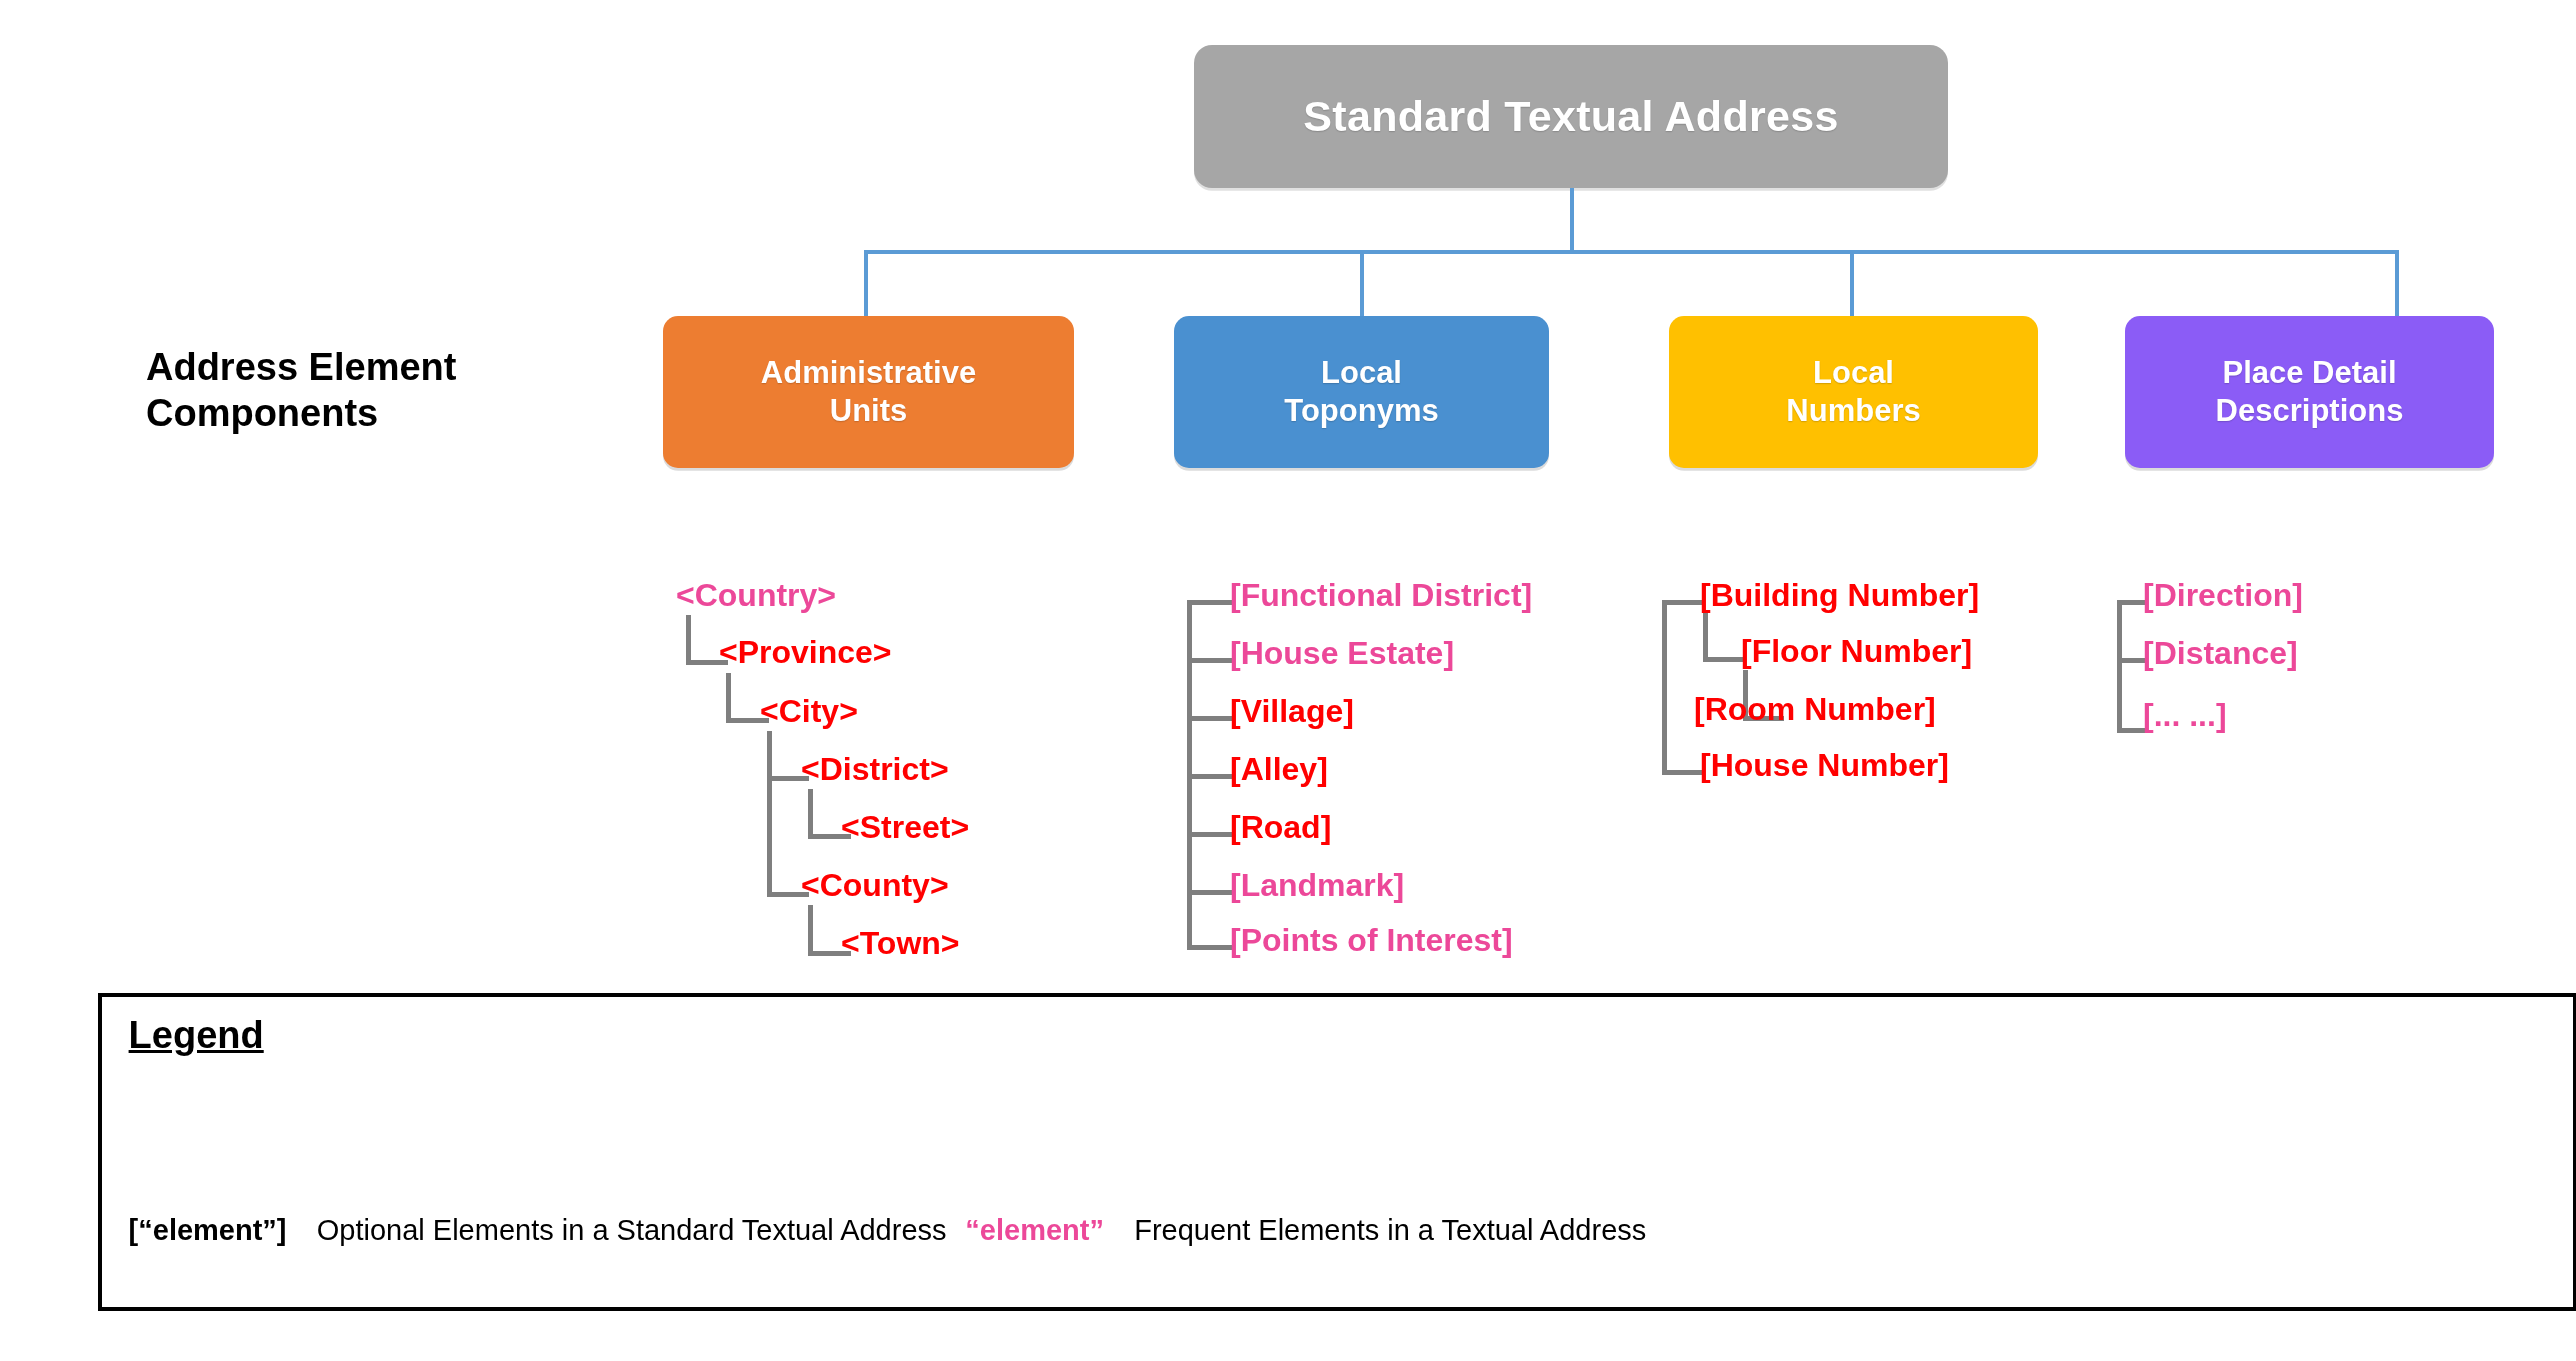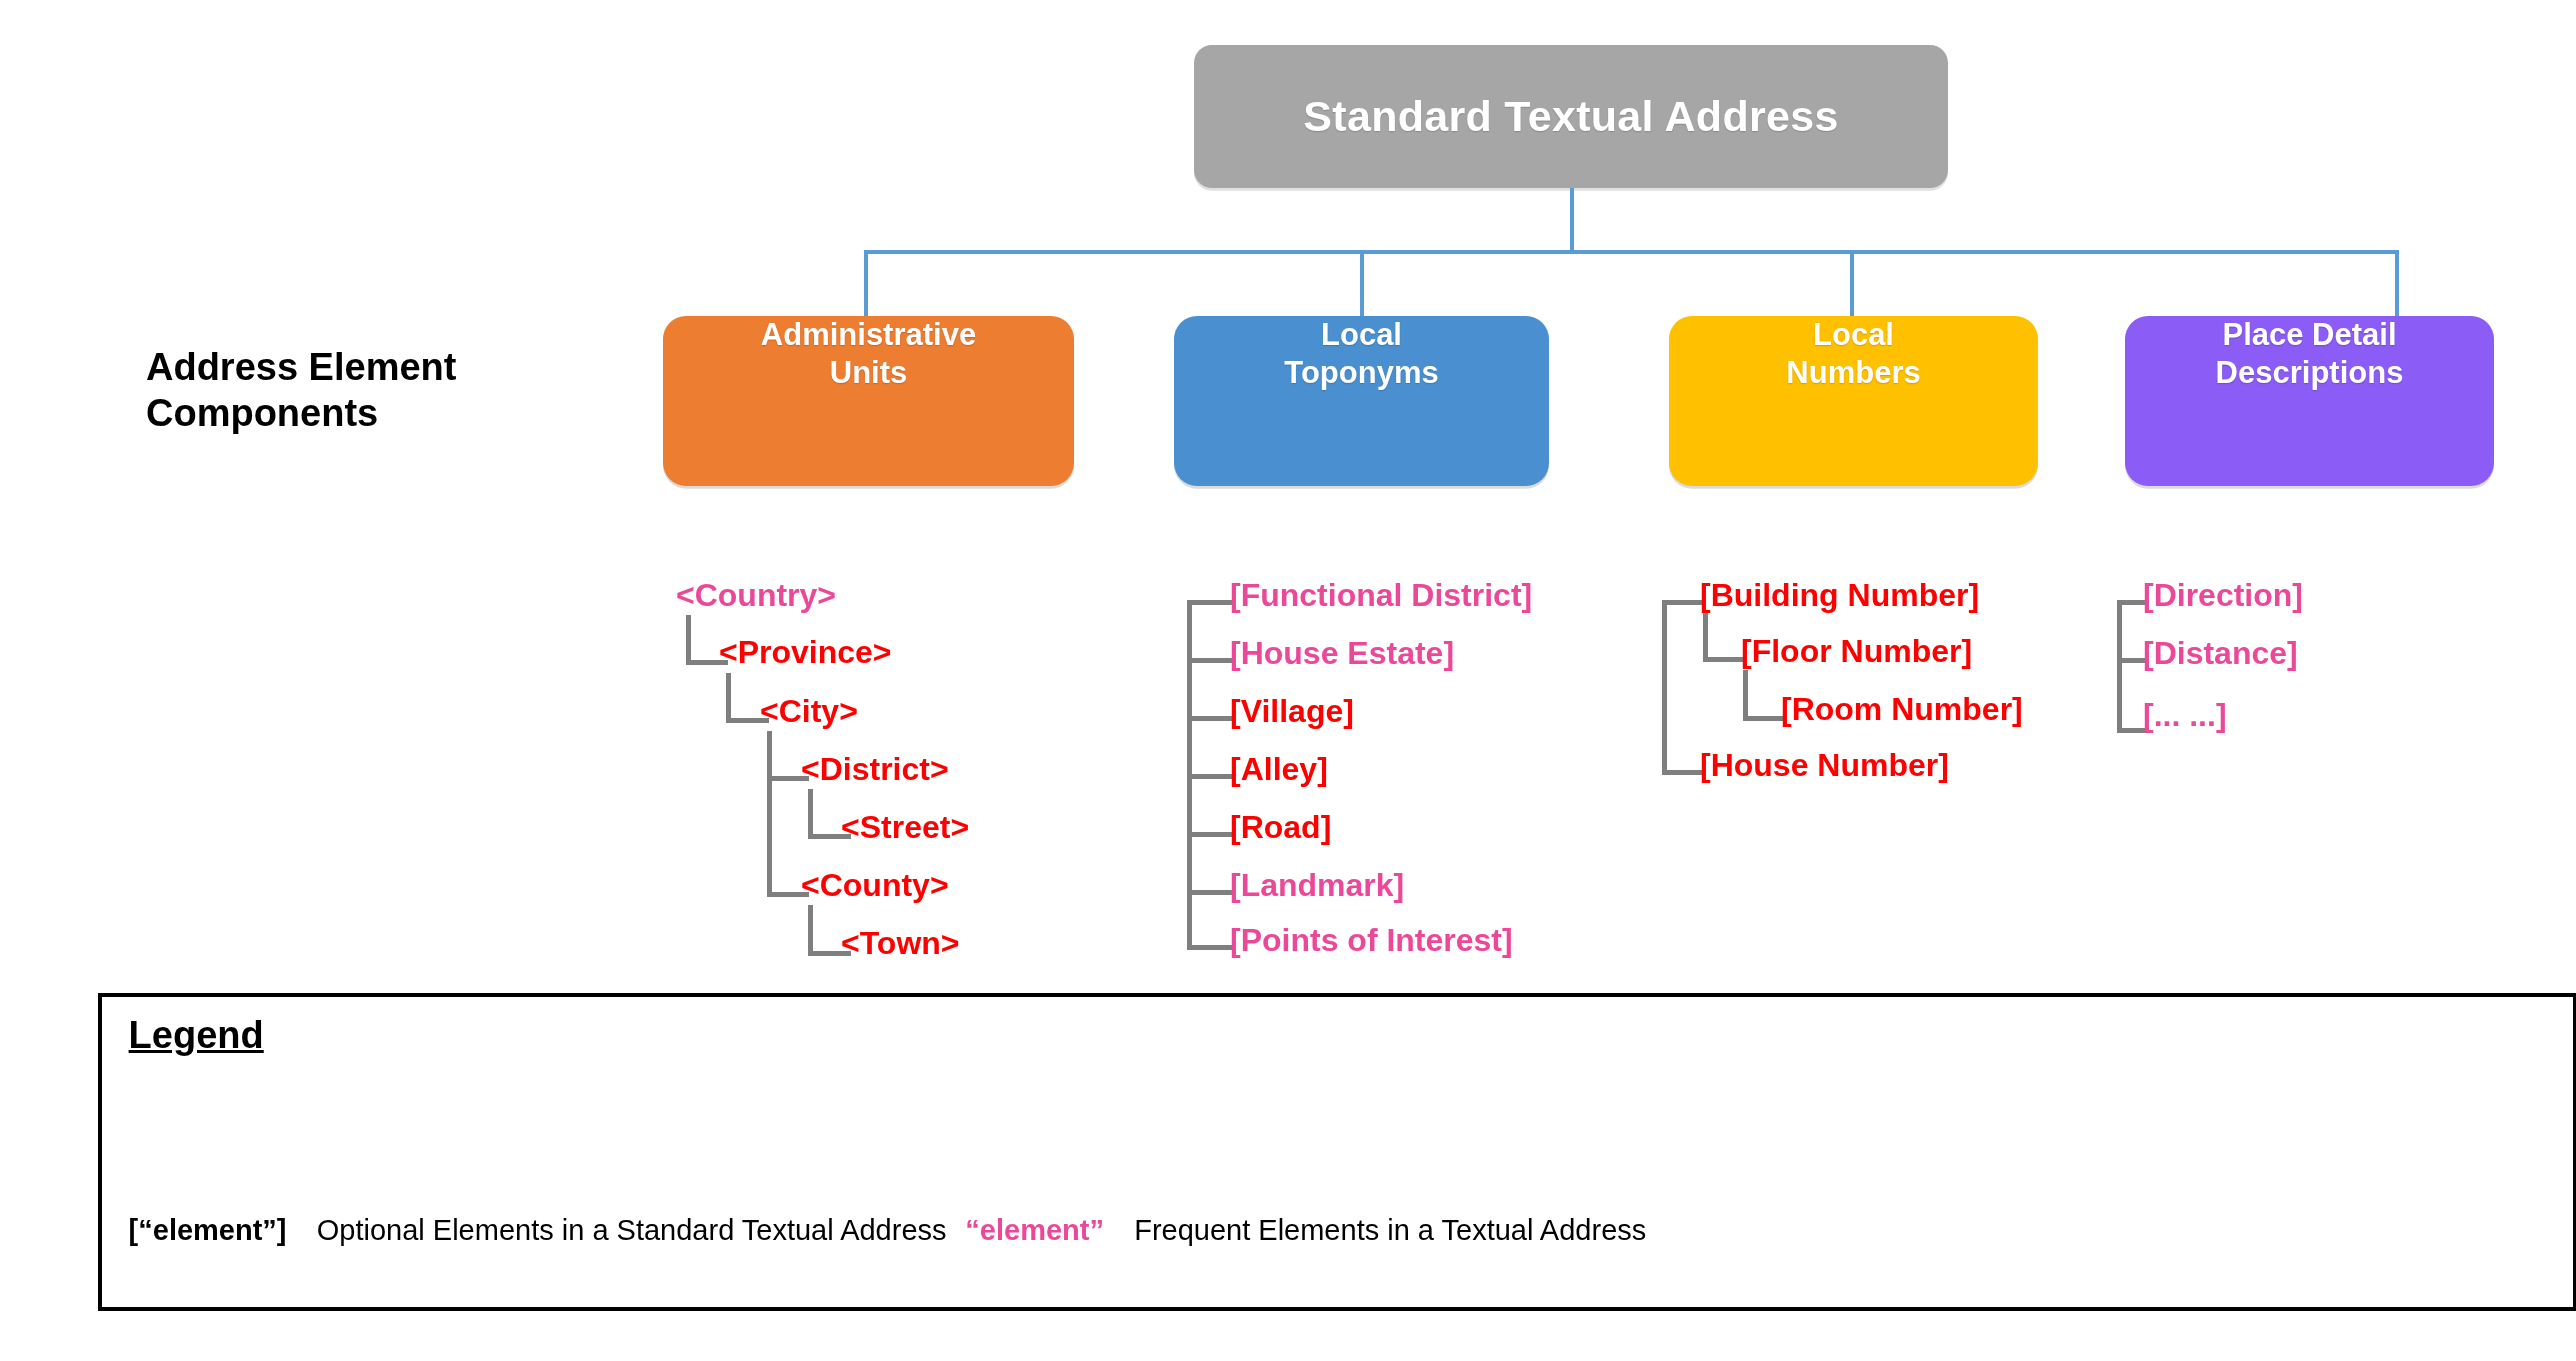--- a/index.html
+++ b/index.html
@@ -29,23 +29,23 @@
   .conn{ position:absolute; background:#5B9BD5; }
   .conn-v-root{ left:1522px; top:188px; width:3.5px; height:64px; }
   .conn-h-bus { left:816px; top:250px; width:1533px; height:3.5px; }
   .conn-v1{ left:816px; top:250px; width:3.5px; height:66px; }
   .conn-v2{ left:1312px; top:250px; width:3.5px; height:66px; }
   .conn-v3{ left:1802px; top:250px; width:3.5px; height:66px; }
   .conn-v4{ left:2347px; top:250px; width:3.5px; height:66px; }
 
   
   .cat-box{
-    position:absolute; top:316px; height:170px;
-    border-radius:23px;
-    display:flex; align-items:flex-start; justify-content:center; text-align:center;
+    position:absolute; top:316px; height:152px;
+    border-radius:15px;
+    display:flex; align-items:center; justify-content:center; text-align:center;
     box-shadow:0 2.8px 0 rgba(0,0,0,0.14);
   }
   .cat-box .lbl{
     color:#ffffff; font-size:31px; font-weight:bold; line-height:1.22;
     text-shadow:0 1.4px 1.4px rgba(0,0,0,0.18);
     padding:0 9.8px;
   }
   #cat-admin   { left:615px;  width:411px;  background:#ED7D31; }
   #cat-topo    { left:1126px; width:375px;  background:#4A90D0; }
   #cat-numbers { left:1621px; width:369px;  background:#FFC000; }
@@ -186,21 +186,21 @@
     <div class="gc" style="left:1614px; top:770px; width:42px;height:4.9px;"></div>
 
     <div class="gc" style="left:1655px; top:612px;  width:4.9px; height:50px;"></div>
     <div class="gc" style="left:1655px; top:657px;  width:41px;height:4.9px;"></div>
 
     <div class="gc" style="left:1695px; top:670px;  width:4.9px; height:50px;"></div>
     <div class="gc" style="left:1695px; top:716px; width:41px;height:4.9px;"></div>
 
     <div class="node red" style="left:1652px; top:579px;">[Building Number]</div>
     <div class="node red" style="left:1693px; top:635px;">[Floor Number]</div>
-    <div class="node red" style="left:1733px; top:693px;">[Room Number]</div>
+    <div class="node red" style="left:1646px; top:693px;">[Room Number]</div>
     <div class="node red" style="left:1652px; top:749px;">[House Number]</div>
   </div>
 
   <div class="tree-col">
     <div class="gc" style="left:2069px; top:600px; width:4.9px; height:133px;"></div>
     <div class="gc" style="left:2069px; top:600px;  width:29px;height:4.9px;"></div>
     <div class="gc" style="left:2069px; top:658px;  width:29px;height:4.9px;"></div>
     <div class="gc" style="left:2069px; top:728px; width:29px;height:4.9px;"></div>
 
     <div class="node" style="left:2095px; top:579px;">[Direction]</div>

